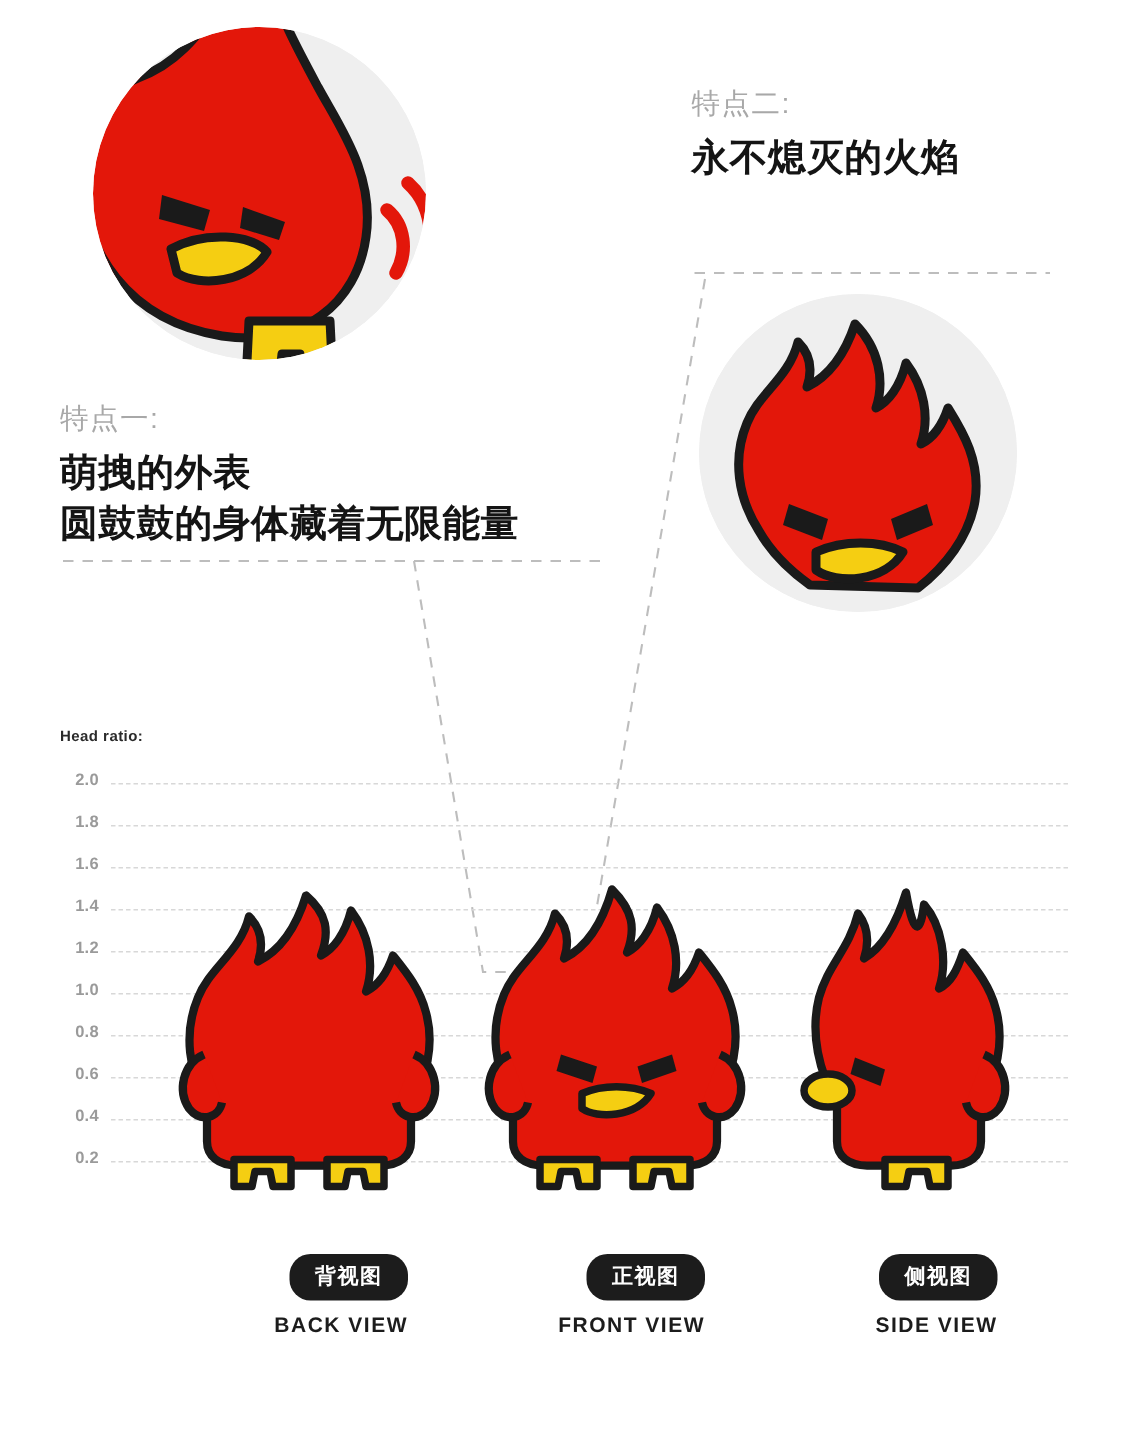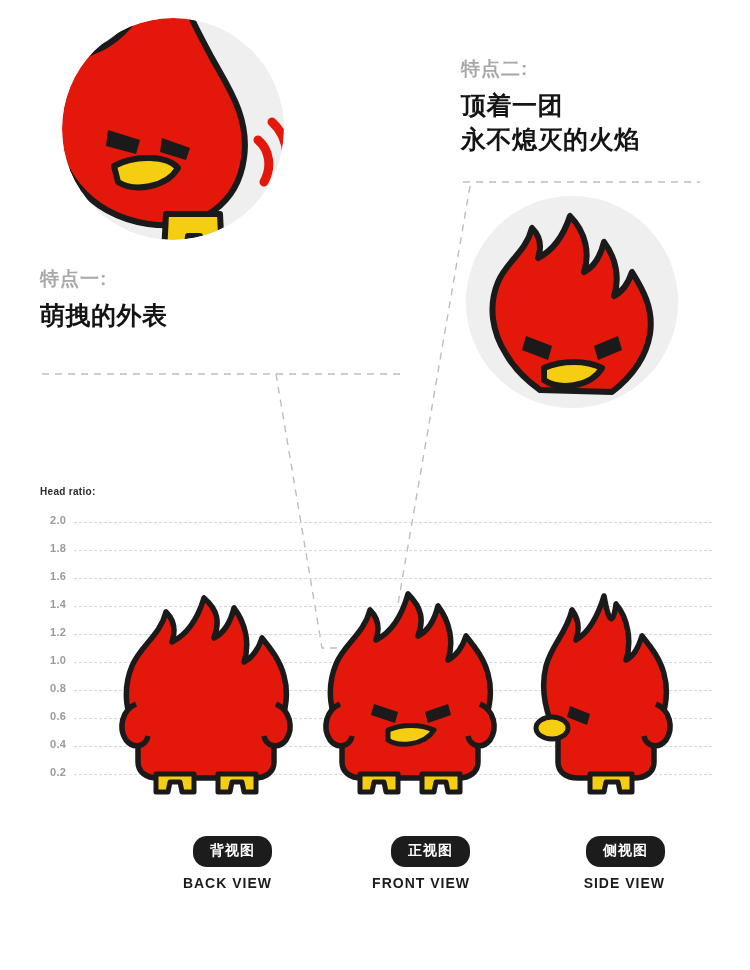--- a/index.html
+++ b/index.html
@@ -41,21 +41,21 @@
     height: 212px;
   }
   .badge svg { display: block; }
 
   
   .callout {
     position: absolute;
   }
   .callout .kicker {
     font-size: 19px;
-    font-weight: bold;
+    font-weight: normal;
     color: #a8a8a8;
     letter-spacing: 1px;
     margin-bottom: 7px;
     white-space: nowrap;
   }
   .callout .line {
     font-size: 25px;
     font-weight: bold;
     color: #141414;
     line-height: 1.34;
@@ -226,25 +226,25 @@
         <path d="M 128 150 L 152 140 L 156 154 L 132 164 Z" fill="#1A1A1A"></path>
 
         <path d="M 78 172 C 96 164, 120 164, 136 172 C 124 192, 92 194, 78 184 Z" fill="#F5CE12" stroke="#1A1A1A" stroke-width="6" stroke-linejoin="round"></path>
       </g>
     </svg>
   </div>
 
   <div class="callout" id="callout-one">
     <div class="kicker">特点一:</div>
     <div class="line">萌拽的外表</div>
+    <div class="line">圆鼓鼓的身体藏着无限能量</div>
   </div>
 
   <div class="callout" id="callout-two">
     <div class="kicker">特点二:</div>
-    <div class="line">顶着一团</div>
     <div class="line">永不熄灭的火焰</div>
   </div>
 
   <div id="ratio-label">Head ratio:</div>
 
   <div id="chart">
 
     <div class="grid-row" style="top:10px;">
       <span class="tick-label">2.0</span>
       <div class="rule"></div>

